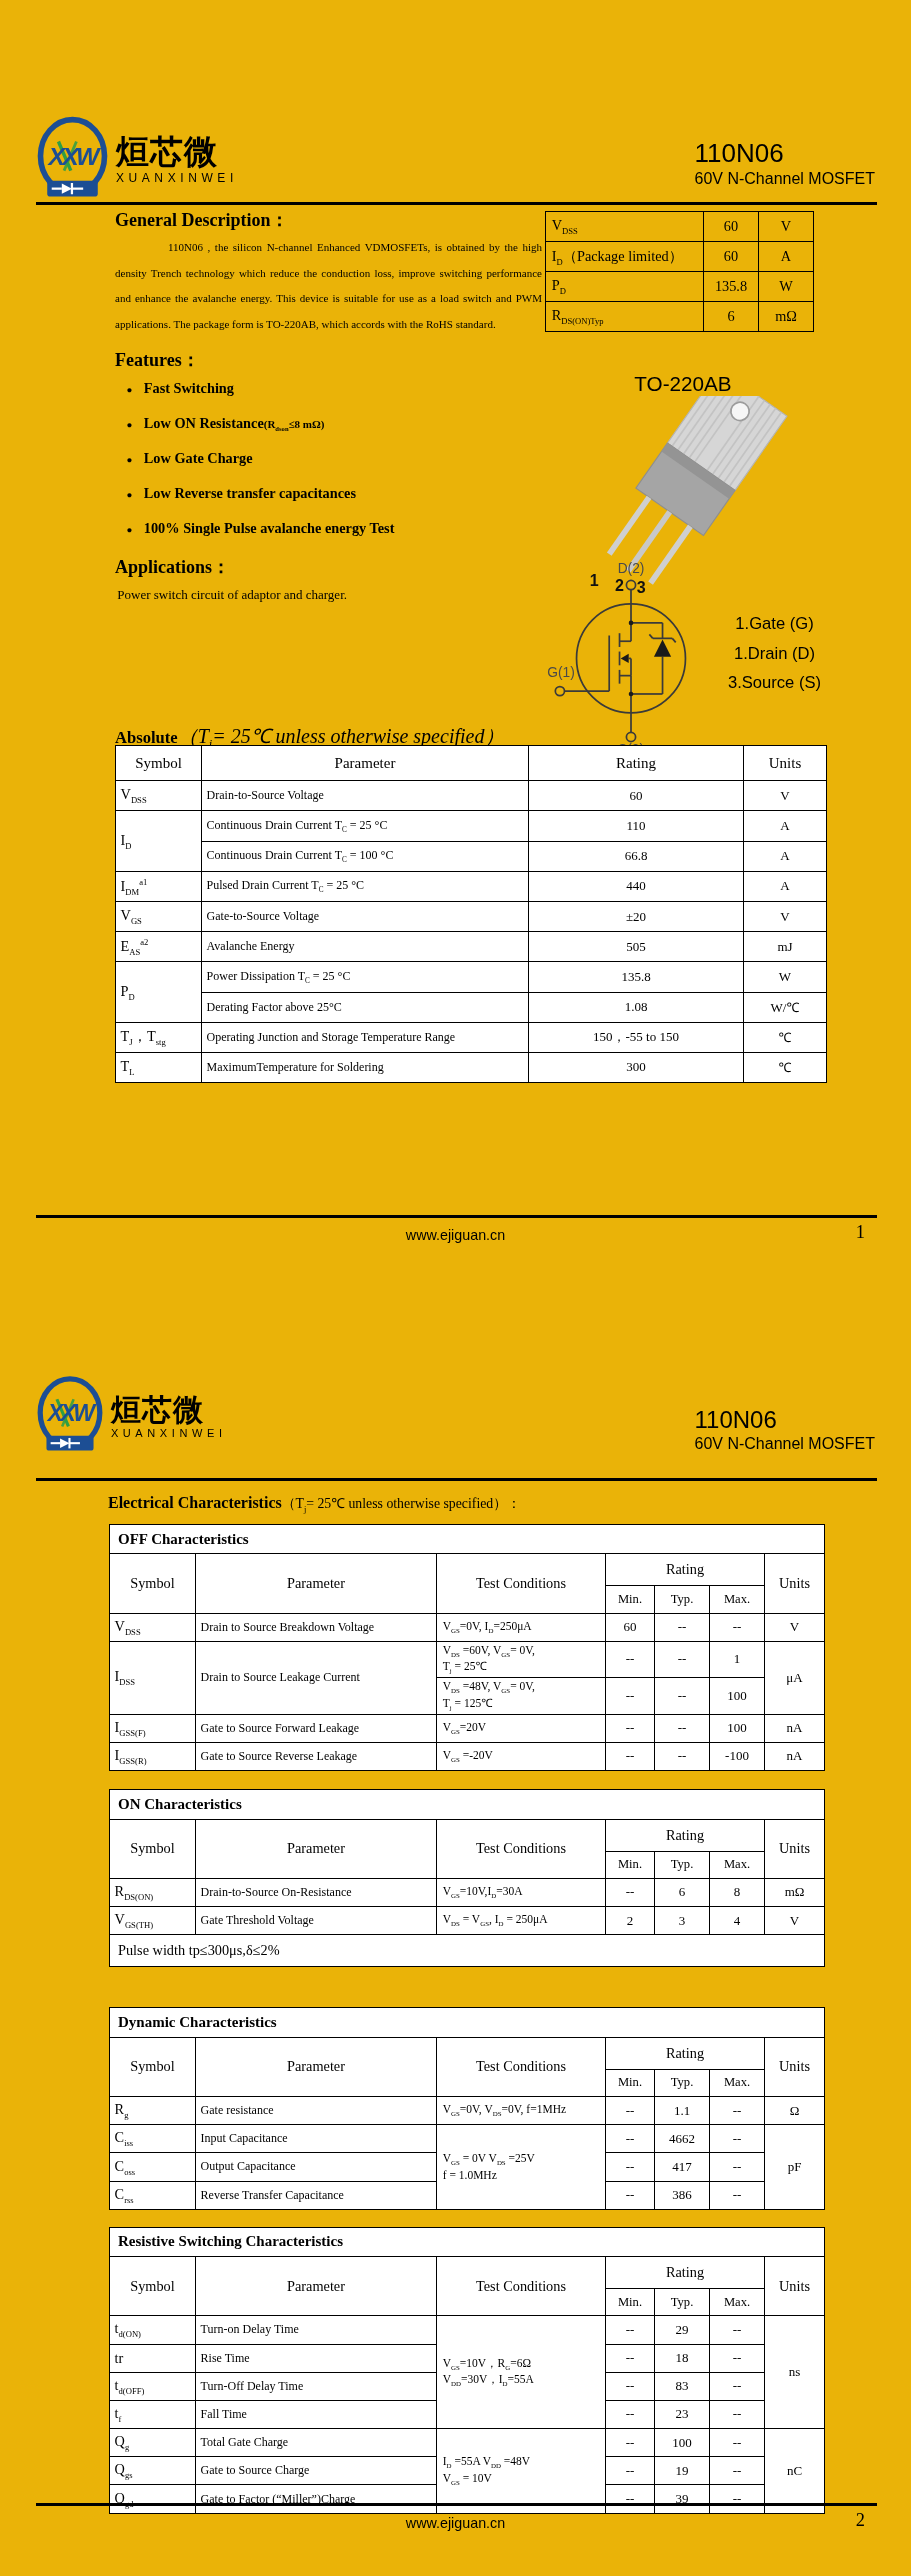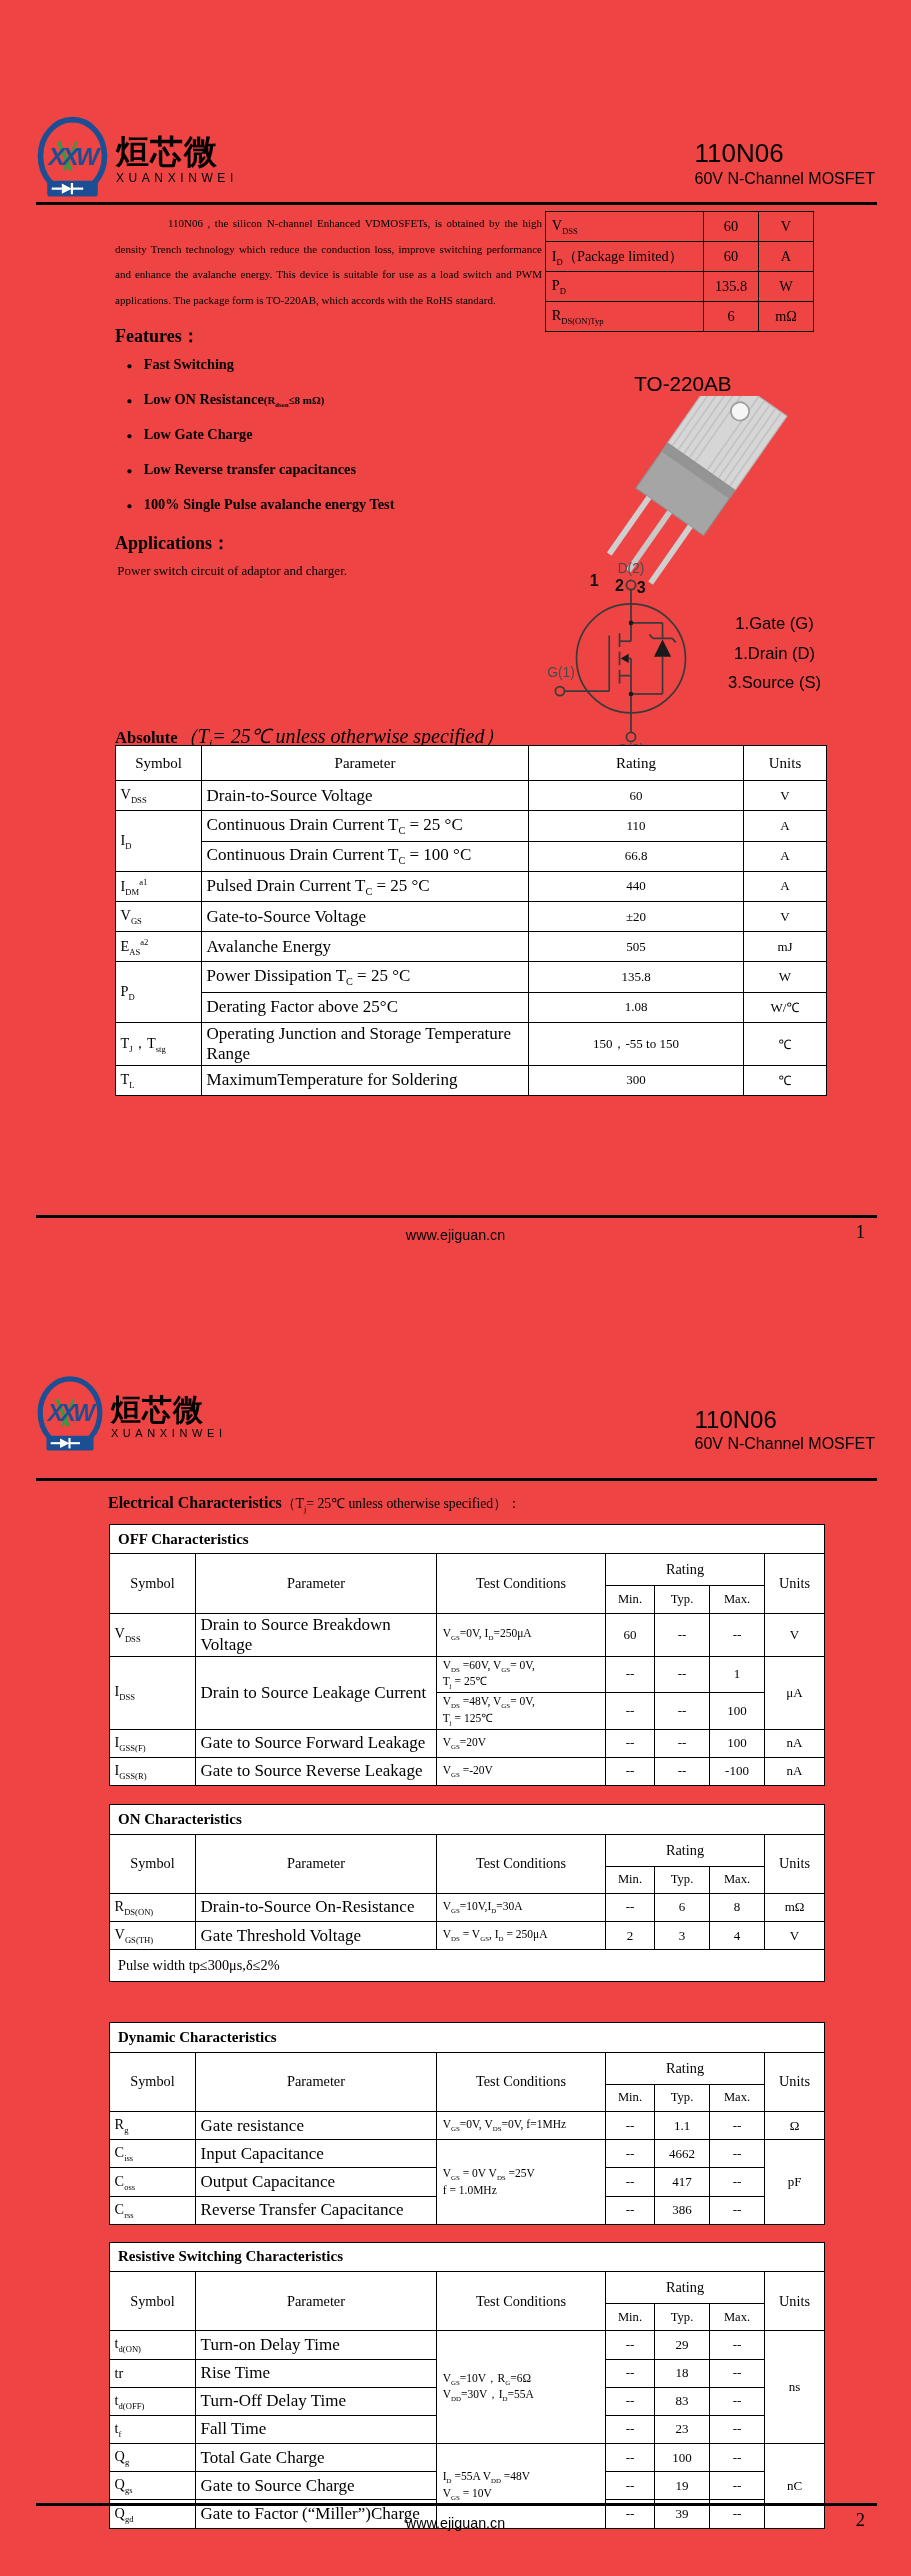--- a/index.html
+++ b/index.html
@@ -1,17 +1,17 @@
 <!DOCTYPE html>
 <html style="font-size:9.2px"><head>
 <meta charset="utf-8">
 <style>
   html,body{margin:0;padding:0;background:#ffffff;}
   body{width:911px;font-family:"Liberation Serif",serif;color:#000;}
-  .page{position:relative;width:911px;height:1288px;background:#ef4444;overflow:hidden;}
+  .page{position:relative;width:911px;height:1288px;background:#eab308;overflow:hidden;}
   
   .logo{position:absolute;left:36px;display:flex;align-items:center;gap:6.9px;}
   .logo-zh{font-family:"Liberation Sans",sans-serif;font-weight:bold;font-size:33px;letter-spacing:1.1px;line-height:1.05;}
   .logo-en{font-family:"Liberation Sans",sans-serif;font-size:12px;letter-spacing:4.6px;margin-top:1.1px;}
   .hdr-right{position:absolute;right:36px;font-family:"Liberation Sans",sans-serif;}
   .hdr-part{font-size:26px;line-height:1.15;}
   .hdr-sub{font-size:16px;line-height:1.3;}
   .rule{position:absolute;left:36px;width:841px;height:3.4px;background:#000;}
   
   .leftcol{position:absolute;left:115px;top:208px;width:427px;}
@@ -34,21 +34,21 @@
   
   .sect-head{position:absolute;left:115px;top:722px;font-size:16.6px;}
   .sect-head b{font-size:16.6px;}
   .sect-cond{font-size:20px;font-style:italic;}
   table.t{border-collapse:collapse;border:1.7px solid #000;table-layout:fixed;background:#fff;}
   table.t th,table.t td{border:1.1px solid #000;padding:1.1px 4.6px;font-weight:normal;}
   .abs{position:absolute;left:115px;top:745px;width:711px;}
   .abs tr.h th{height:32px;font-size:15px;}
   .abs td{height:27px;}
   .sym{font-size:14.3px;text-align:left;padding-left:6.9px;}
-  .par{font-size:17px;text-align:left;padding-left:6.9px;}
+  .par{font-size:12px;text-align:left;padding-left:6.9px;}
   .c{font-size:13px;text-align:center;}
   .unit{font-size:13px;text-align:center;}
   sub{font-size:60%;}
   sup{font-size:60%;vertical-align:super;}
   
   .ec-title{position:absolute;left:108px;top:205px;}
   .ec-title b{font-size:16px;}
   .ec-title span{font-size:13.8px;}
   .ec-wrap{position:absolute;left:109px;top:236px;width:714px;}
   table.ec{width:714px;margin-bottom:0;}
@@ -89,20 +89,21 @@
     </div>
   </div>
 
   <div class="hdr-right" style="top:139px;">
     <div class="hdr-part">110N06</div>
     <div class="hdr-sub">60V N-Channel MOSFET</div>
   </div>
   <div class="rule" style="top:202px;"></div>
 
   <div class="leftcol">
+    <div class="h2">General Description：</div>
     <p class="gen-body">110N06 , the silicon N-channel Enhanced VDMOSFETs, is obtained by the high density Trench technology which reduce the conduction loss, improve switching performance and enhance the avalanche energy. This device is suitable for use as a load switch and PWM applications. The package form is TO-220AB, which accords with the RoHS standard.</p>
     <div class="h2">Features：</div>
     <ul class="feat-list">
       <li>
           <span class="dot">●</span>
           <span>Fast Switching</span>
         </li>
       <li>
           <span class="dot">●</span>
           <span>Low ON Resistance</span>

